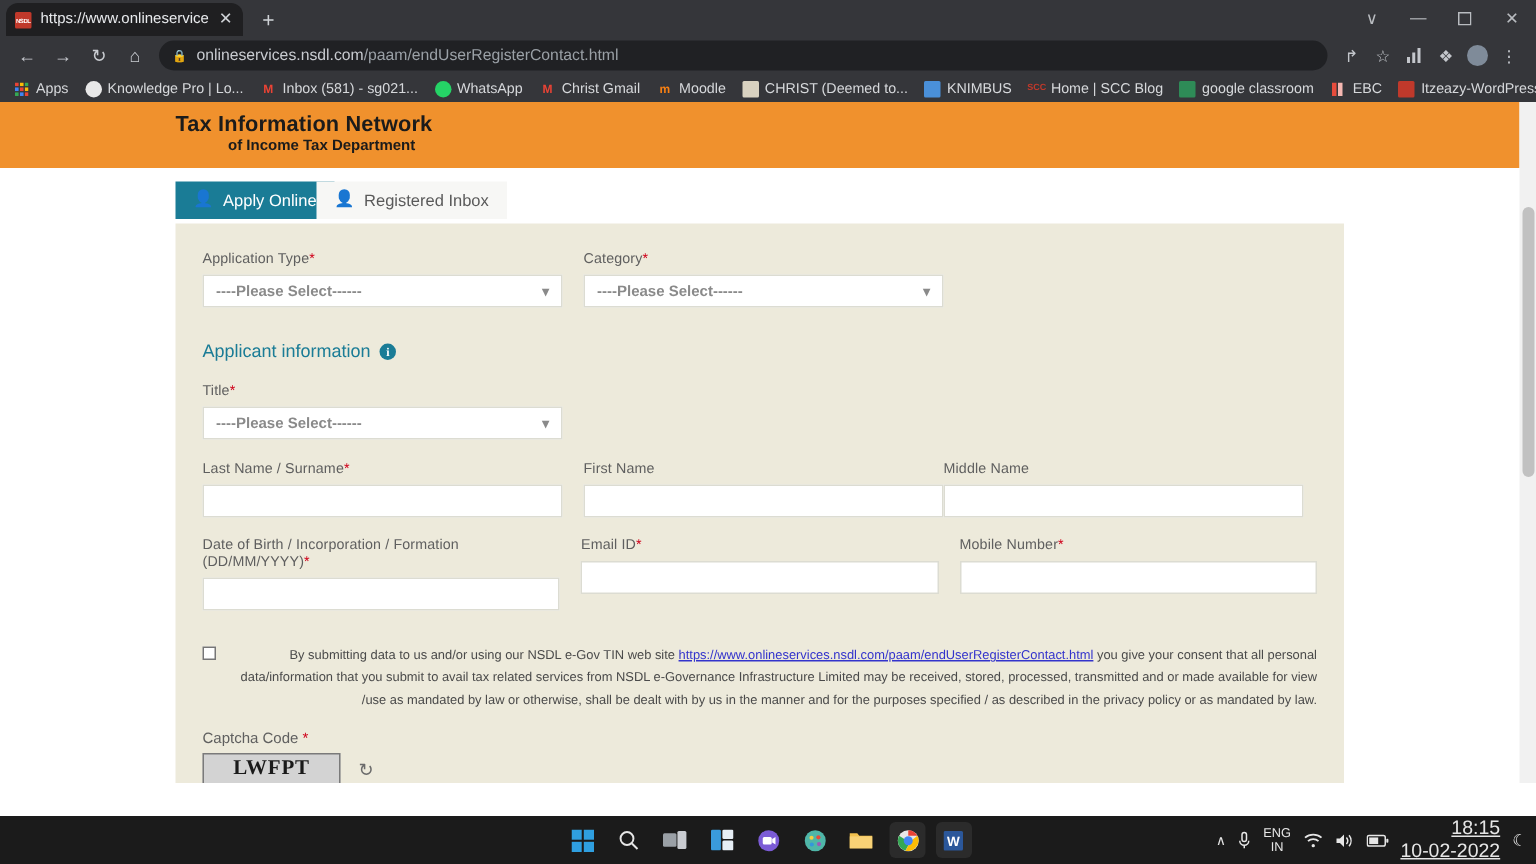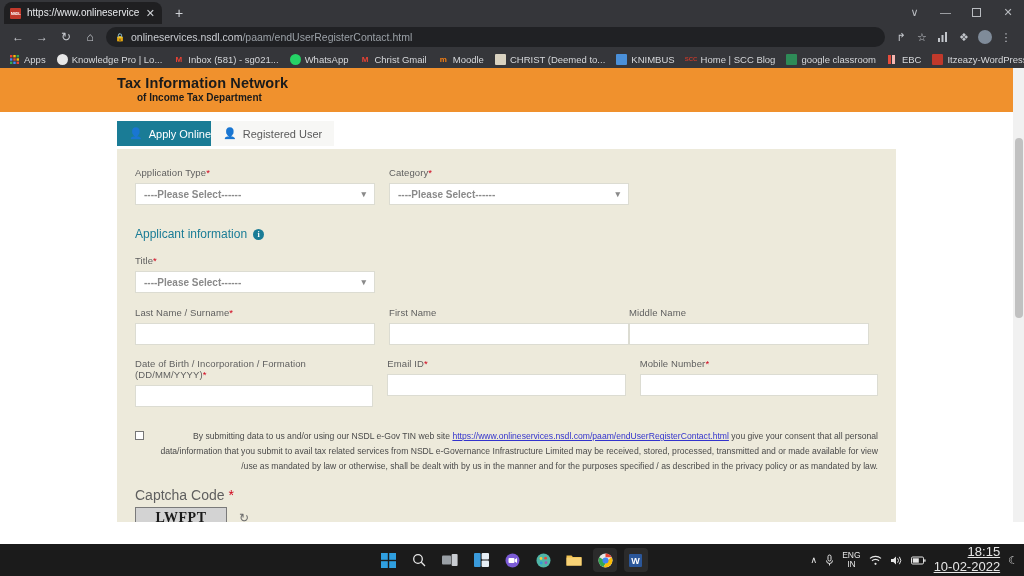--- a/index.html
+++ b/index.html
@@ -54,21 +54,21 @@
   .bm-sep { width:1px; height:12px; background:#5b5d61; margin:0 2px; }
 
   
   .viewport { position:absolute; top:68px; left:0; width:1024px; height:454px; background:#fff; overflow:hidden; }
   .scrollbar { position:absolute; right:0; top:0; width:11px; height:476px; background:#f1f1f1; }
   .scroll-thumb { position:absolute; right:1px; top:70px; width:8px; height:180px; background:#c1c1c1; border-radius:4px; }
 
   .banner { position:absolute; top:0; left:0; width:1013px; height:44px; background:#F0912D; }
   .brand { position:absolute; left:117px; top:7px; color:#1b1b1b; }
   .brand-l1 { font-size:14.5px; font-weight:bold; letter-spacing:.1px; }
-  .brand-l2 { font-size:10px; font-weight:bold; margin-left:20px; margin-top:1px; }
+  .brand-l2 { font-size:10px; font-weight:bold; margin-left:35px; margin-top:1px; }
 
   .tabsrow { position:absolute; top:53px; left:0; width:1013px; height:28px; }
   .ptab { position:absolute; top:0; height:25px; display:flex; align-items:center; gap:6px; padding:0 12px; font-size:11px; }
   .ptab.active { left:117px; background:#1A7C96; color:#fff; }
   .ptab.inactive { left:211px; background:#F7F7F5; color:#5a5a5a; }
   .ptab-ico { font-size:11px; line-height:1; }
 
   .formcard { position:absolute; top:81px; left:117px; width:779px; background:#EDEADB; padding:18px 0 0 0; height:400px; }
 
   .row { display:flex; padding:0 18px; }
@@ -92,21 +92,21 @@
     font-size:8px; font-weight:bold; display:flex; align-items:center; justify-content:center;
     font-family:"Liberation Serif", serif;
   }
 
   .consent { padding:6px 18px 0 18px; display:flex; gap:5px; margin-top:16px;text-align:right; }
   .cbx { width:9px; height:9px; border:1px solid #767676; background:#fff; margin-top:2px; flex:0 0 auto; }
   .consent-txt { font-size:8.6px; color:#4a4a4a; line-height:1.72; max-width:742px; }
   .consent-txt a { color:#3333cc; text-decoration:underline; }
 
   .captcha-wrap { padding:14px 18px 0 18px; }
-  .cap-lbl { font-size:14px; color:#5f5f5f; margin-bottom:4px; }
+  .cap-lbl { font-size:10px; color:#5f5f5f; margin-bottom:4px; }
   .cap-row { display:flex; align-items:center; gap:12px; }
   .cap-img {
     width:92px; height:22px; background:#d3d3d3; border:1px solid #7a7a7a;
     display:flex; align-items:center; justify-content:center;
     font-family:"Liberation Serif", serif; font-weight:bold; font-size:14px;
     color:#1a1a1a; letter-spacing:.5px;
   }
   .cap-refresh { color:#6b6b6b; font-size:12px; }
 
   
@@ -253,21 +253,21 @@
       </div>
     </div>
 
     <div class="tabsrow">
       <div class="ptab active">
         <span class="ptab-ico">👤</span>
         <span>Apply Online</span>
       </div>
       <div class="ptab inactive">
         <span class="ptab-ico">👤</span>
-        <span>Registered User</span>
+        <span>Registered Inbox</span>
       </div>
     </div>
 
     <div class="formcard">
 
       <div class="row">
         <div class="field w240">
           <div class="lbl"><span>Application Type</span><span class="req">*</span></div>
           <div class="sel">
             <span>----Please Select------</span>

